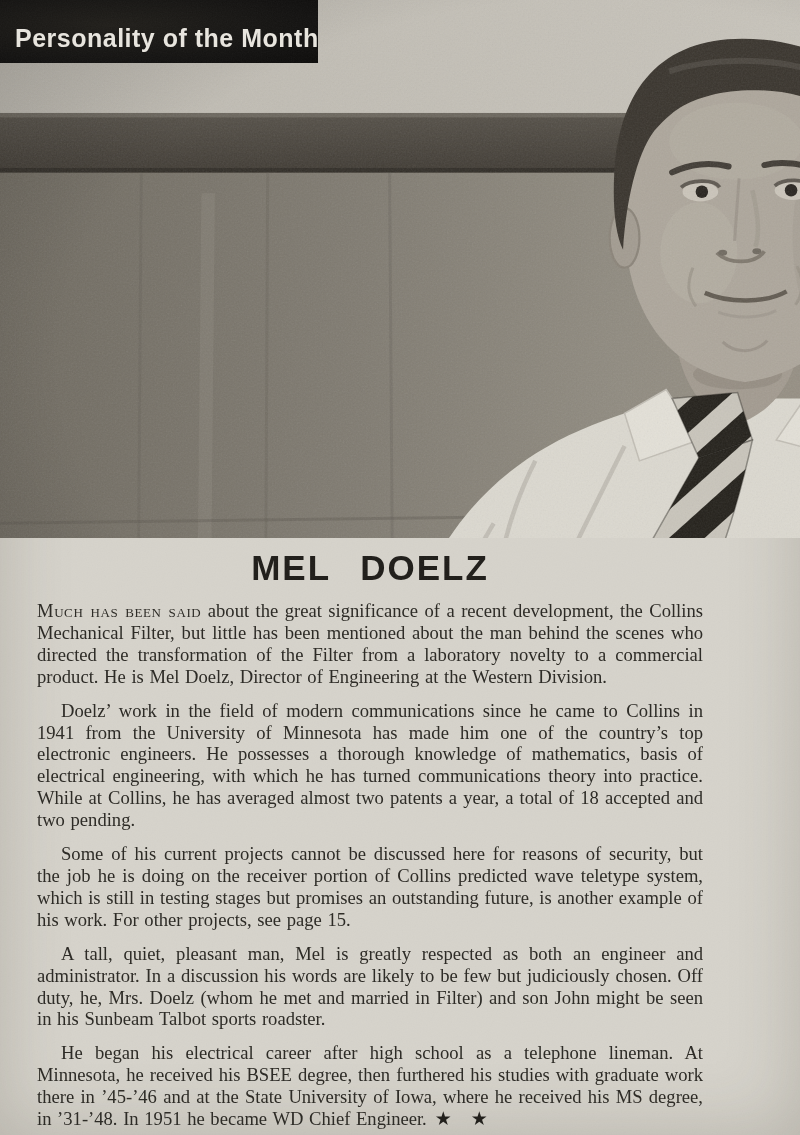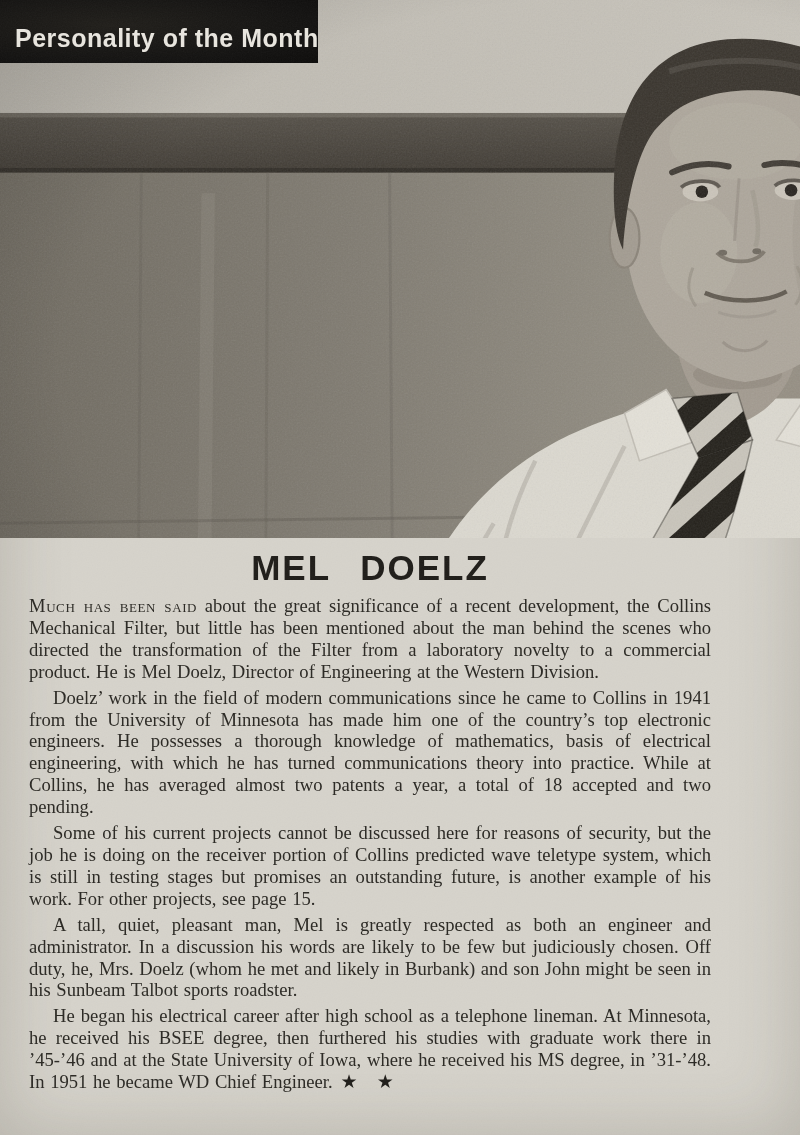--- a/index.html
+++ b/index.html
@@ -24,21 +24,21 @@
 
   .article { position:absolute; top:538px; left:0; width:740px; }
   .title {
     margin:10px 0 7px 0; text-align:center;
     font-family:"Liberation Sans", sans-serif; font-weight:700;
     font-size:35px; letter-spacing:2px; word-spacing:18px; color:#1e1c18;
   }
   .body-col { width:690px; margin:0 auto; }
   .body-p {
     font-family:"Liberation Serif", serif; font-size:18.6px; line-height:21.9px;
-    text-align:justify; color:#2a2823; margin:4px; text-indent:24px;
+    text-align:justify; color:#2a2823; margin:12px; text-indent:24px;
     word-spacing:1px; hyphens:auto;
   }
   .body-p.no-indent { text-indent:0; }
   .lead-caps { font-variant:small-caps; letter-spacing:.6px; }
   .stars { font-family:"DejaVu Sans", sans-serif; font-size:19px; color:#1e1c18;
            margin-left:8px; letter-spacing:6px; white-space:nowrap; }
 
   .page-grain { position:absolute; top:0; left:0; pointer-events:none; opacity:.05; }
 </style>
 </head>
@@ -223,21 +223,21 @@
       <span class="banner-text">Personality of the Month</span>
     </div>
   </div>
 
   <div class="article">
     <h1 class="title">MEL DOELZ</h1>
     <div class="body-col">
       <p class="body-p no-indent"><span class="lead-caps">Much has been said</span><span> about the great significance of a recent development, the Collins Mechanical Filter, but little has been mentioned about the man behind the scenes who directed the transformation of the Filter from a laboratory novelty to a commercial product.  He is Mel Doelz, Director of Engineering at the Western Division.</span></p>
       <p class="body-p"><span>Doelz’ work in the field of modern communications since he came to Collins in 1941 from the University of Minnesota has made him one of the country’s top electronic engineers.  He possesses a thorough knowledge of mathematics, basis of electrical engineering, with which he has turned communications theory into practice.  While at Collins, he has averaged almost two patents a year, a total of 18 accepted and two pending.</span></p>
       <p class="body-p"><span>Some of his current projects cannot be discussed here for reasons of security, but the job he is doing on the receiver portion of Collins predicted wave teletype system, which is still in testing stages but promises an outstanding future, is another example of his work.  For other projects, see page 15.</span></p>
-      <p class="body-p"><span>A tall, quiet, pleasant man, Mel is greatly respected as both an engineer and administrator.  In a discussion his words are likely to be few but judiciously chosen.  Off duty, he, Mrs. Doelz (whom he met and likely in Burbank) and son John might be seen in his Sunbeam Talbot sports roadster.</span></p>
+      <p class="body-p"><span>A tall, quiet, pleasant man, Mel is greatly respected as both an engineer and administrator.  In a discussion his words are likely to be few but judiciously chosen.  Off duty, he, Mrs. Doelz (whom he met and married in Filter) and son John might be seen in his Sunbeam Talbot sports roadster.</span></p>
       <p class="body-p"><span>He began his electrical career after high school as a telephone lineman. At Minnesota, he received his BSEE degree, then furthered his studies with graduate work there in ’45-’46 and at the State University of Iowa, where he received his MS degree, in ’31-’48.  In 1951 he became WD Chief Engineer.</span><span class="stars">★ ★</span></p>
     </div>
   </div>
 
   <svg class="page-grain" width="800" height="1135">
     <filter id="paperNoise">
         <feTurbulence type="fractalNoise" baseFrequency="0.8" numOctaves="2"></feTurbulence>
         <feColorMatrix type="saturate" values="0"></feColorMatrix>
       </filter>
     <rect width="800" height="1135" filter="url(#paperNoise)"></rect>

